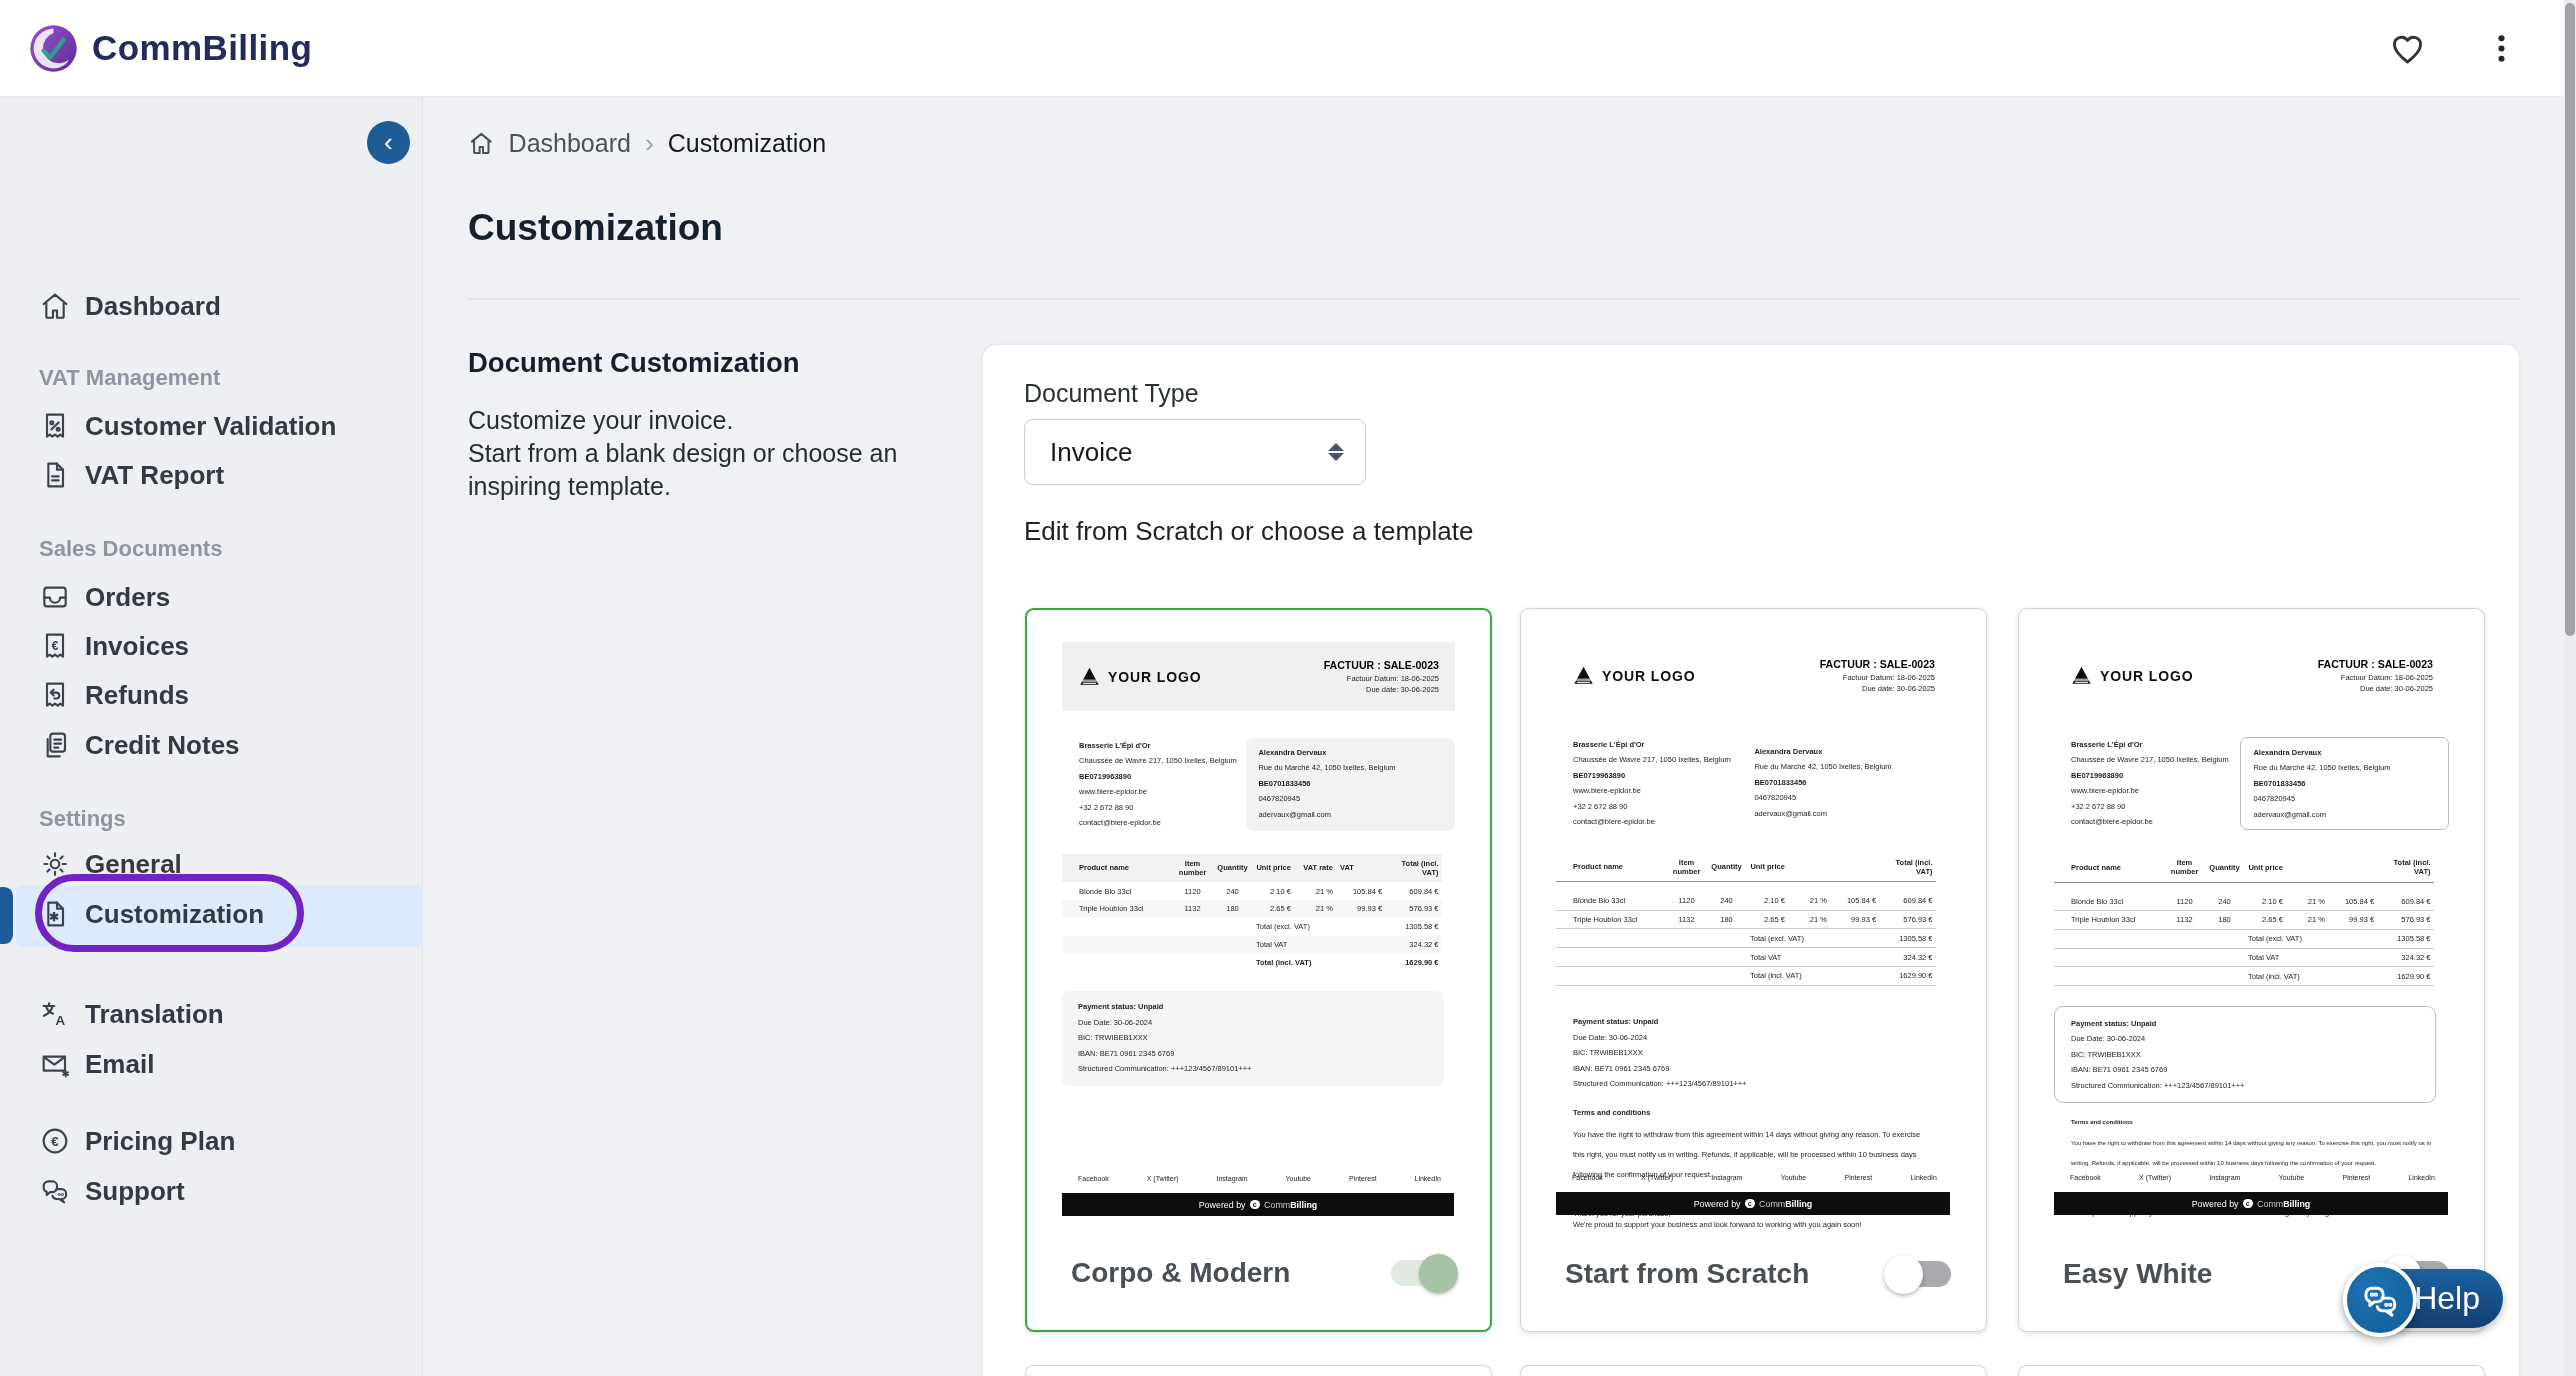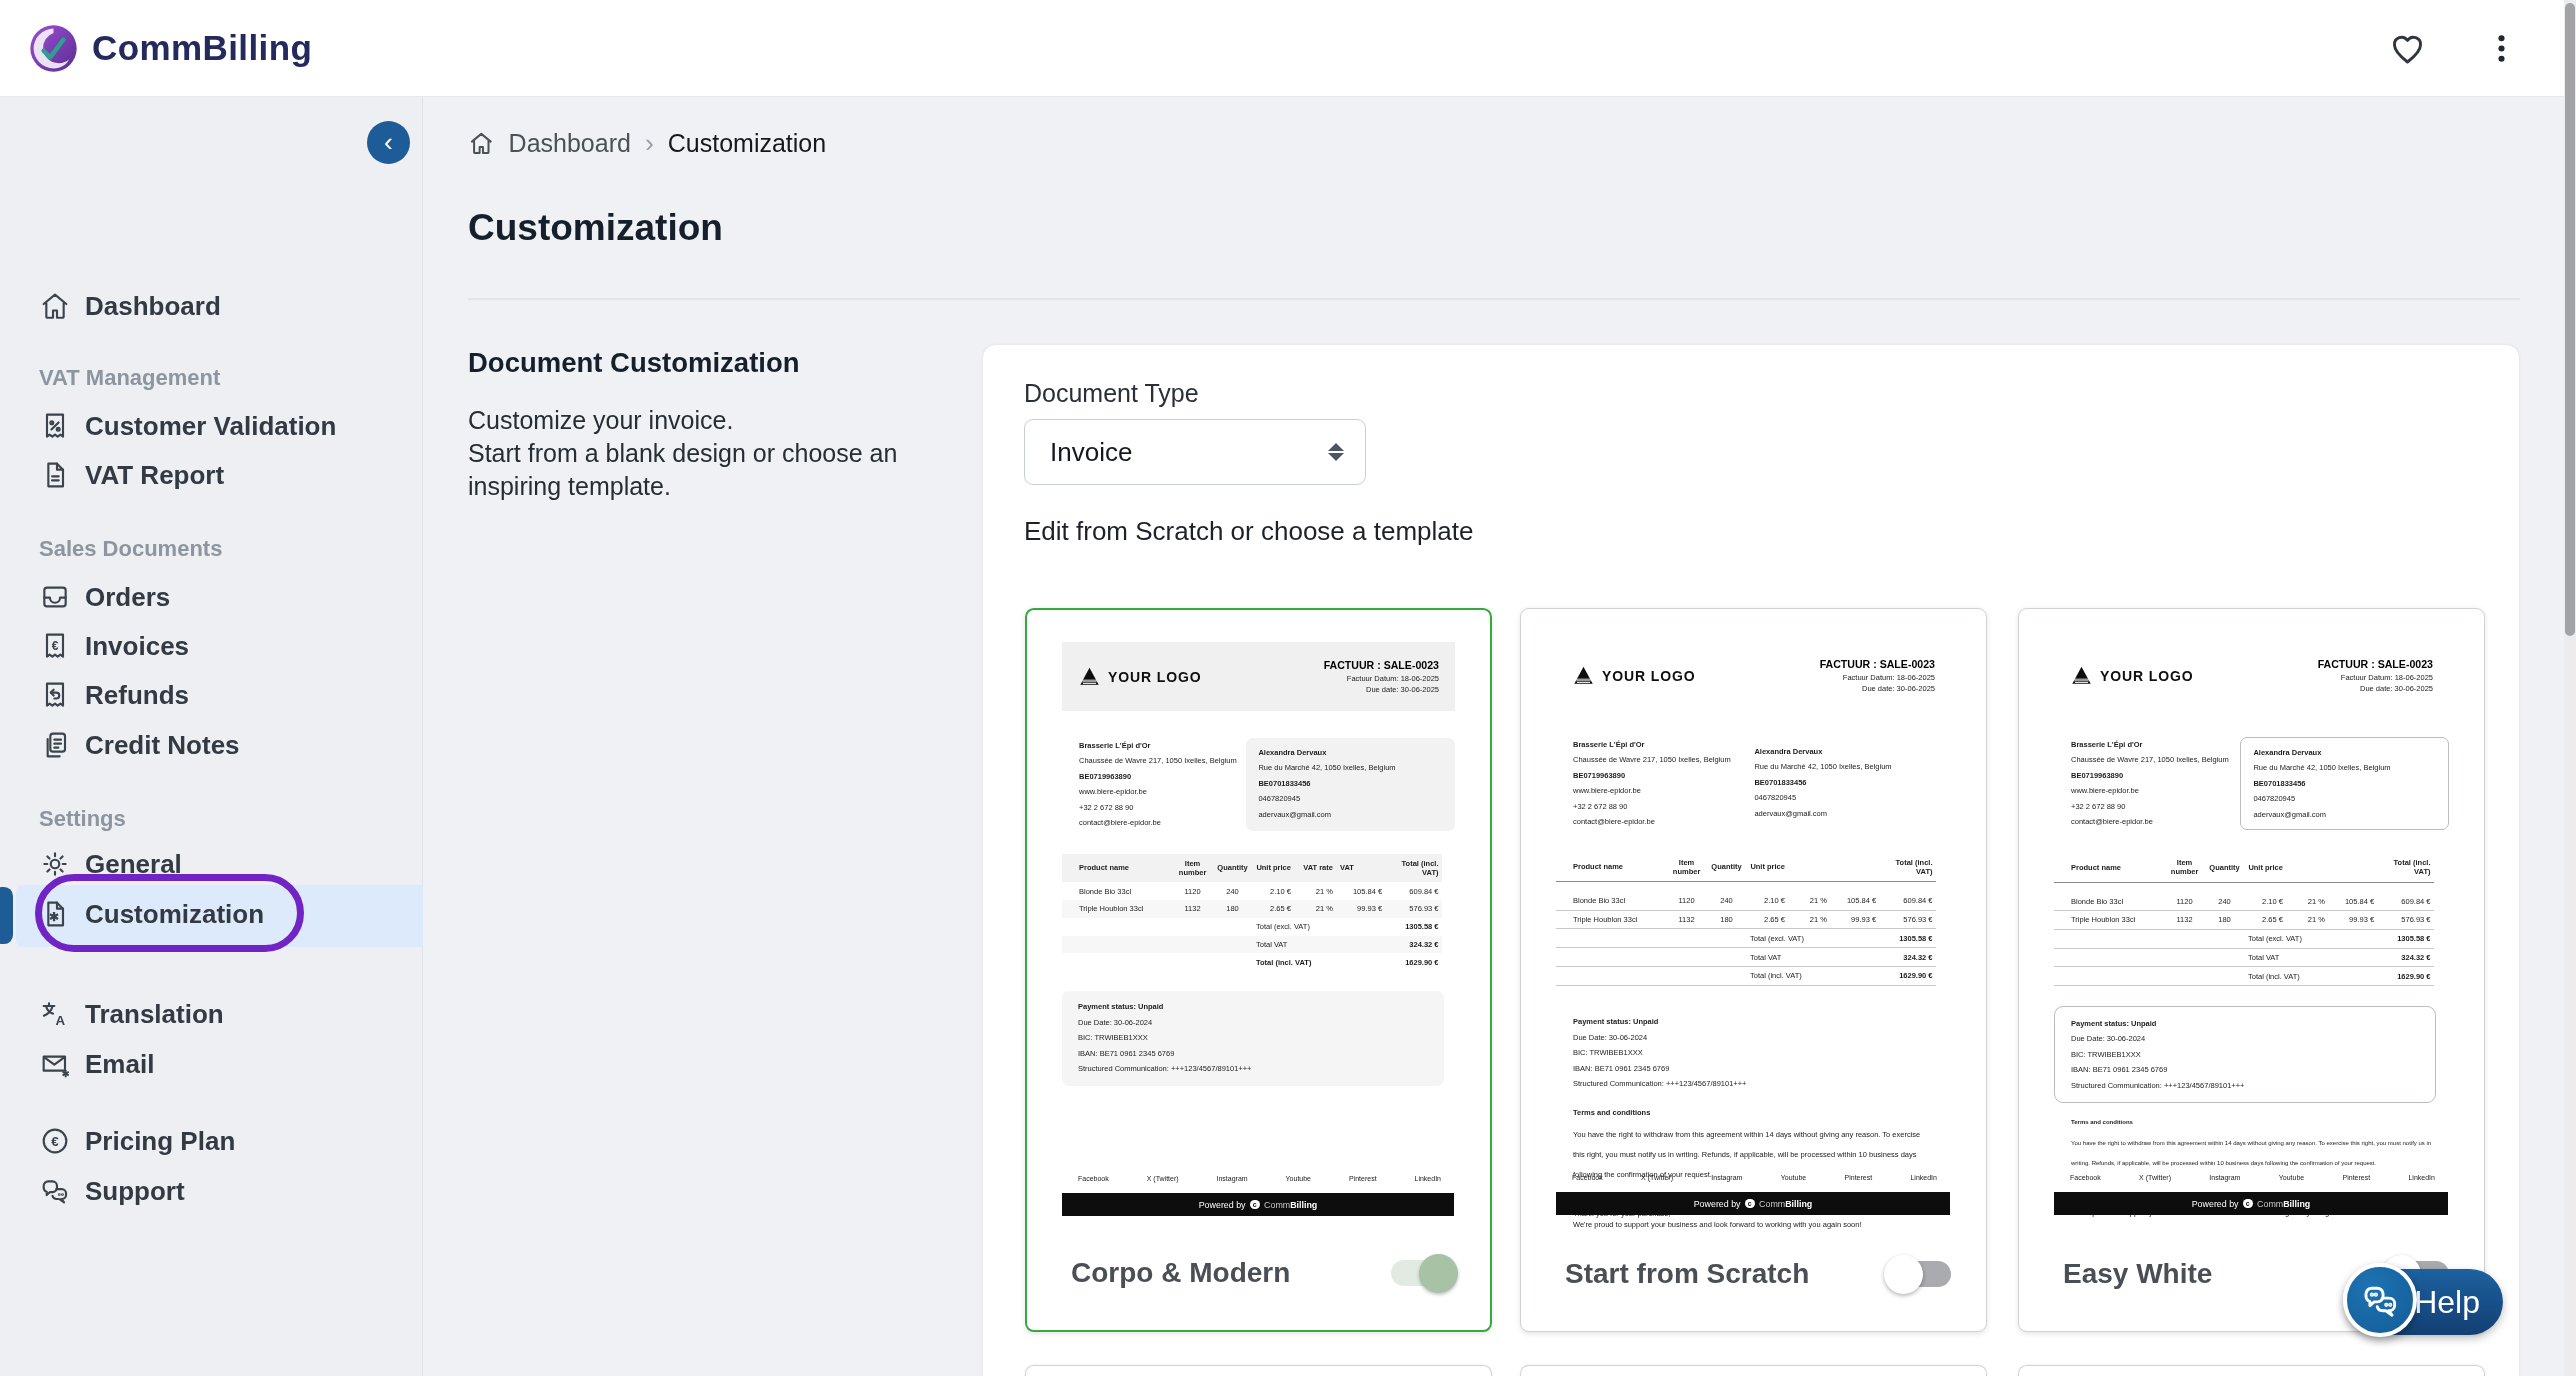--- a/index.html
+++ b/index.html
@@ -84,21 +84,21 @@
   .inv-table th.ct { text-align:right; width:55px; }
   .v1 .inv-table thead { background:#f2f2f2; }
   .inv-table td { padding:4.4px 3.5px; }
   .inv-table td:first-child { padding-left:17px; text-align:left; }
   .inv-table td.cc { text-align:center; }
   .inv-table td.cr { text-align:right; }
   .v1 .inv-table tbody tr.r2 { background:#f7f7f7; }
   .v1 .inv-table tr.tot2 { background:#f7f7f7; }
   .v1 .inv-table tr.tot3 td { font-weight:800; }
   .inv-table .tlab { text-align:left; }
-  .inv-table .tval { text-align:right;font-weight:bold; }
+  .inv-table .tval { text-align:right; }
   .v23 .inv-table th { border-bottom:1.1px solid #8a8a8a; }
   .v23 .inv-table tbody tr.r1 td { padding-top:14px; }
   .v23 .inv-table tbody td { border-bottom:0.9px solid #c9c9c9; }
   .v23 .inv-table tr.tot td { border-bottom:0.9px solid #c9c9c9; }
   .v23 .inv-table th.hh { visibility:hidden; }
 
   .inv-pay { margin-top:19.5px; width:382px; padding:8.9px 16px; line-height:15.5px; }
   .v1 .inv-pay { background:#f5f5f5; border-radius:7px; }
   .v3 .inv-pay { border:0.9px solid #b9bcc0; border-radius:8.9px; }
   .v2 .inv-pay { padding:8.9px 0 0 17px; }
@@ -120,21 +120,21 @@
   .card-footer { position:absolute; left:44px; right:35px; bottom:35px; height:44px; display:flex; align-items:center; justify-content:space-between; }
   .card-footer .cf-label { font-size:28px; font-weight:700; color:#4a4f55; }
   .toggle { position:relative; width:64px; height:26.6px; border-radius:13.3px; cursor:pointer; }
   .toggle.on { background:#e2ebe1; }
   .toggle.off { background:#a9abae; }
   .toggle .knob { position:absolute; top:-6.2px; width:39px; height:39px; border-radius:50%; }
   .toggle.on .knob { left:28px; background:#a8c2a5; box-shadow:0 1.8px 3.5px rgba(0,0,0,.25); }
   .toggle.off .knob { left:-3.5px; background:#fff; box-shadow:0 1.8px 4.4px rgba(0,0,0,.3); }
 
   
-  .help-btn { position:absolute; left:2346px; top:1269px; width:157px; height:66px; background:linear-gradient(180deg,#1d61a0,#133f72); border-radius:34px; z-index:60; display:flex; align-items:center; justify-content:flex-end; box-shadow:0 3.5px 8.9px rgba(0,0,0,.25); cursor:pointer; }
+  .help-btn { position:absolute; left:2346px; top:1269px; width:157px; height:59px; background:linear-gradient(180deg,#1d61a0,#133f72); border-radius:34px; z-index:60; display:flex; align-items:center; justify-content:flex-end; box-shadow:0 3.5px 8.9px rgba(0,0,0,.25); cursor:pointer; }
   .help-btn .hlabel { color:#fff; font-size:32px; margin-right:23px; }
   .help-bubble { position:absolute; left:2343px; top:1263px; width:74px; height:74px; border-radius:50%; background:radial-gradient(circle at 35% 30%,#1e72b2,#135d97); border:4.4px solid #fff; z-index:61; display:flex; align-items:center; justify-content:center; cursor:pointer; box-shadow:0 3.5px 8.9px rgba(0,0,0,.3); }
 
   
   .scroll-track { position:absolute; right:0; top:0; width:12.4px; height:1377px; background:#ececee; z-index:70; }
   .scroll-thumb { position:absolute; right:0.9px; top:2.7px; width:10.6px; height:633px; background:#a2a3a7; border-radius:5.3px; cursor:pointer; }
 </style>
 </head>
 <body>
 

